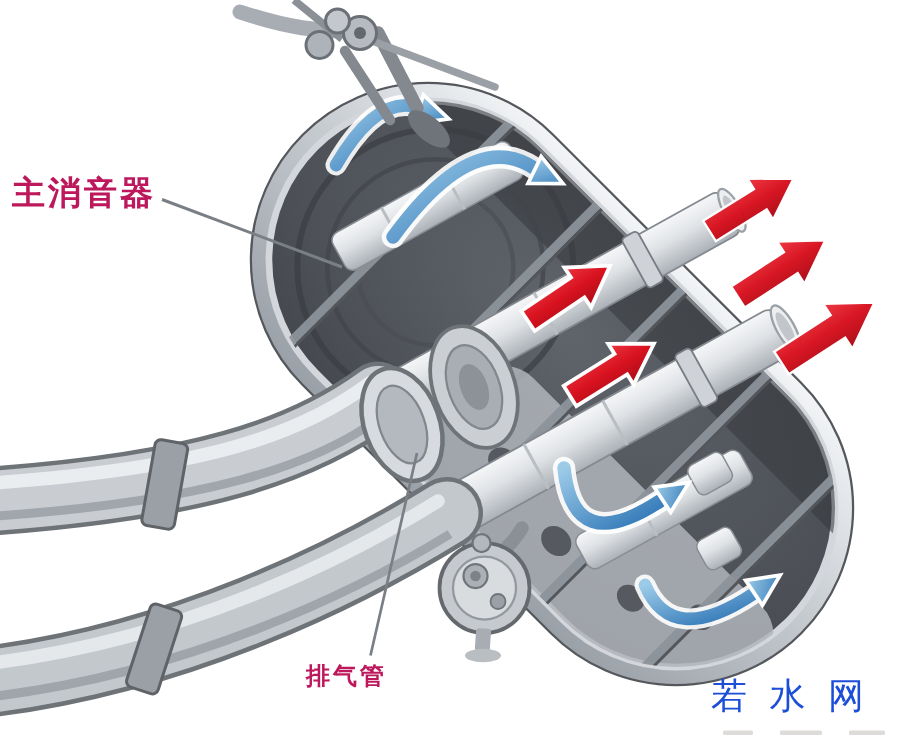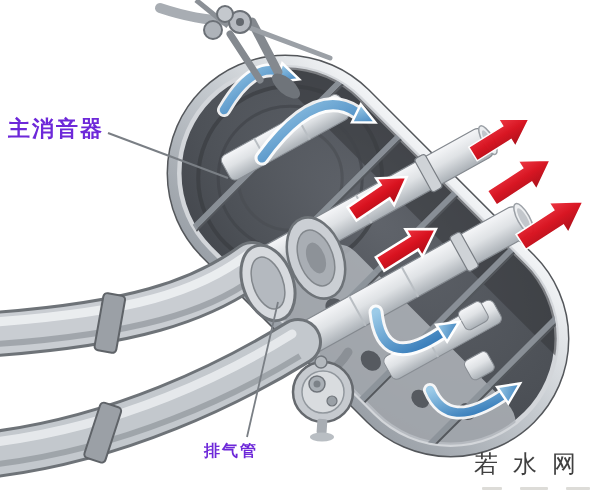--- a/index.html
+++ b/index.html
@@ -1,23 +1,23 @@
 <!DOCTYPE html>
 <html><head>
 <meta charset="utf-8">
 <style>
   html,body{margin:0;padding:0;background:#fff;}
   #stage{position:relative;width:600px;height:496px;background:#ffffff;overflow:hidden;
          font-family:"DejaVu Sans","Liberation Sans",sans-serif;}
   #stage svg{position:absolute;left:0;top:0;}
-  .diagram-label{position:absolute;font-weight:700;color:#6d28d9;font-size:22px;
+  .diagram-label{position:absolute;font-weight:700;color:#be185d;font-size:22px;
                  letter-spacing:2px;white-space:nowrap;}
   #label-muffler{left:8px;top:114px;}
   #label-exhaust{left:204px;top:441px;font-size:16px;}
-  #watermark{position:absolute;left:474px;top:448px;color:#404040;font-size:24px;
+  #watermark{position:absolute;left:474px;top:448px;color:#1d4ed8;font-size:24px;
              font-weight:400;letter-spacing:15px;white-space:nowrap;}
   #watermark-underline{position:absolute;left:482px;top:487px;width:108px;display:flex;
                        justify-content:space-between;}
   #watermark-underline i{display:block;height:3px;background:#dddcd8;border-radius:1px;}
   #watermark-underline i:nth-child(1){width:20px;}
   #watermark-underline i:nth-child(2){width:28px;}
   #watermark-underline i:nth-child(3){width:24px;}
 </style>
 </head>
 <body>

